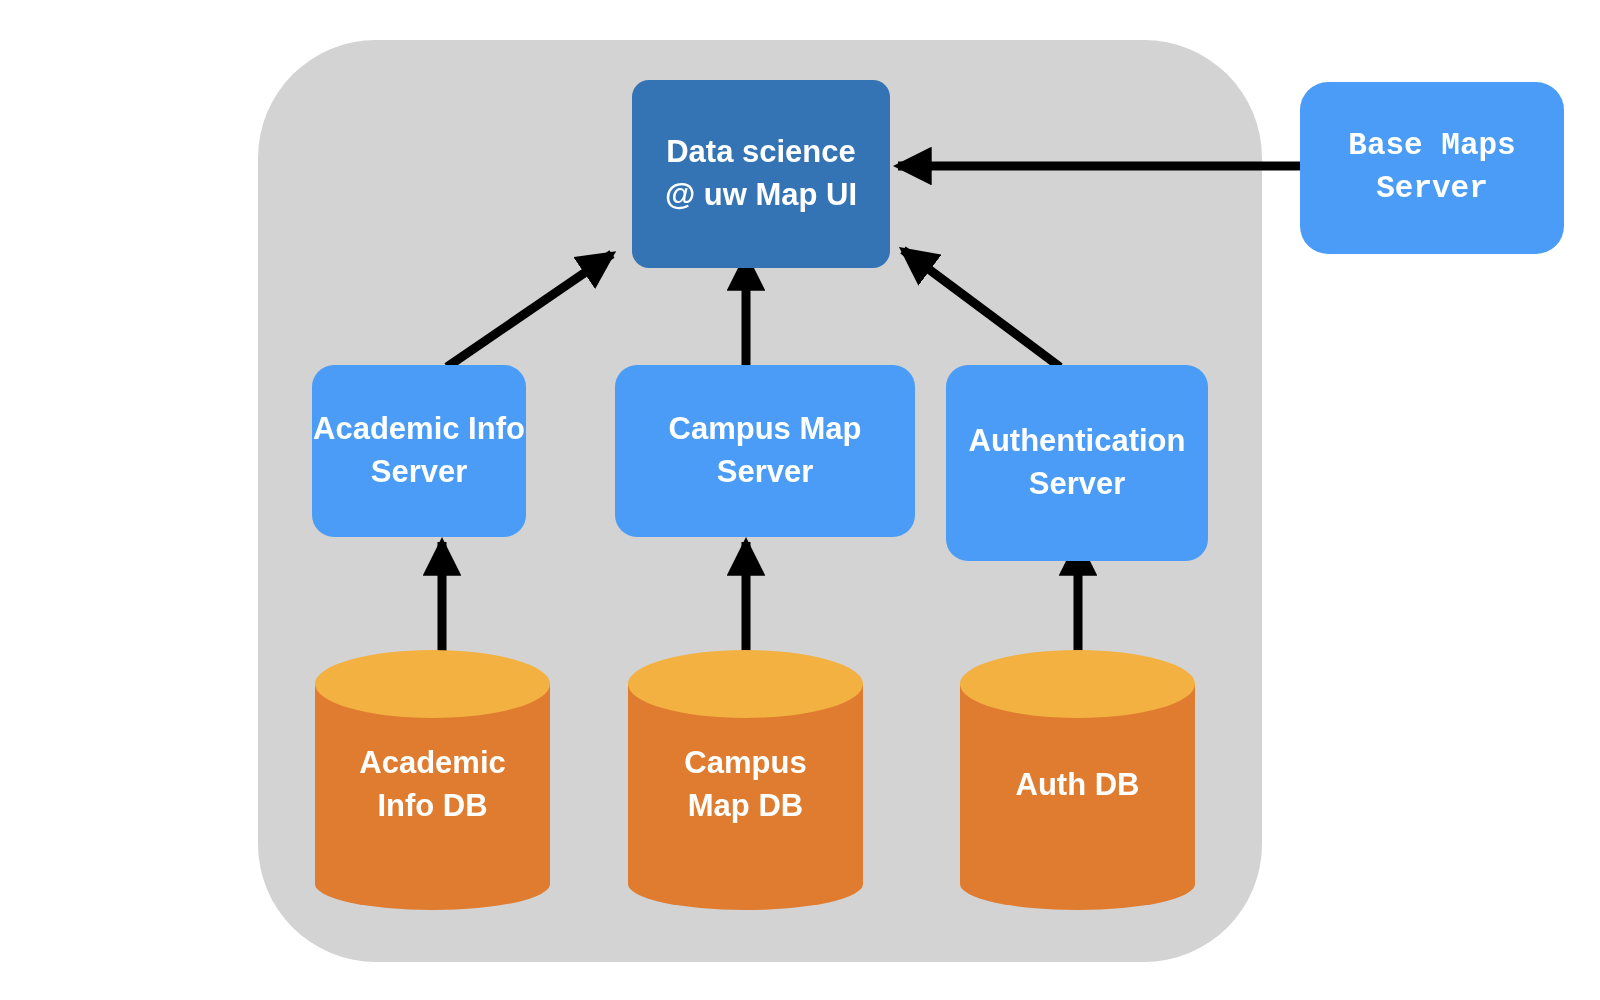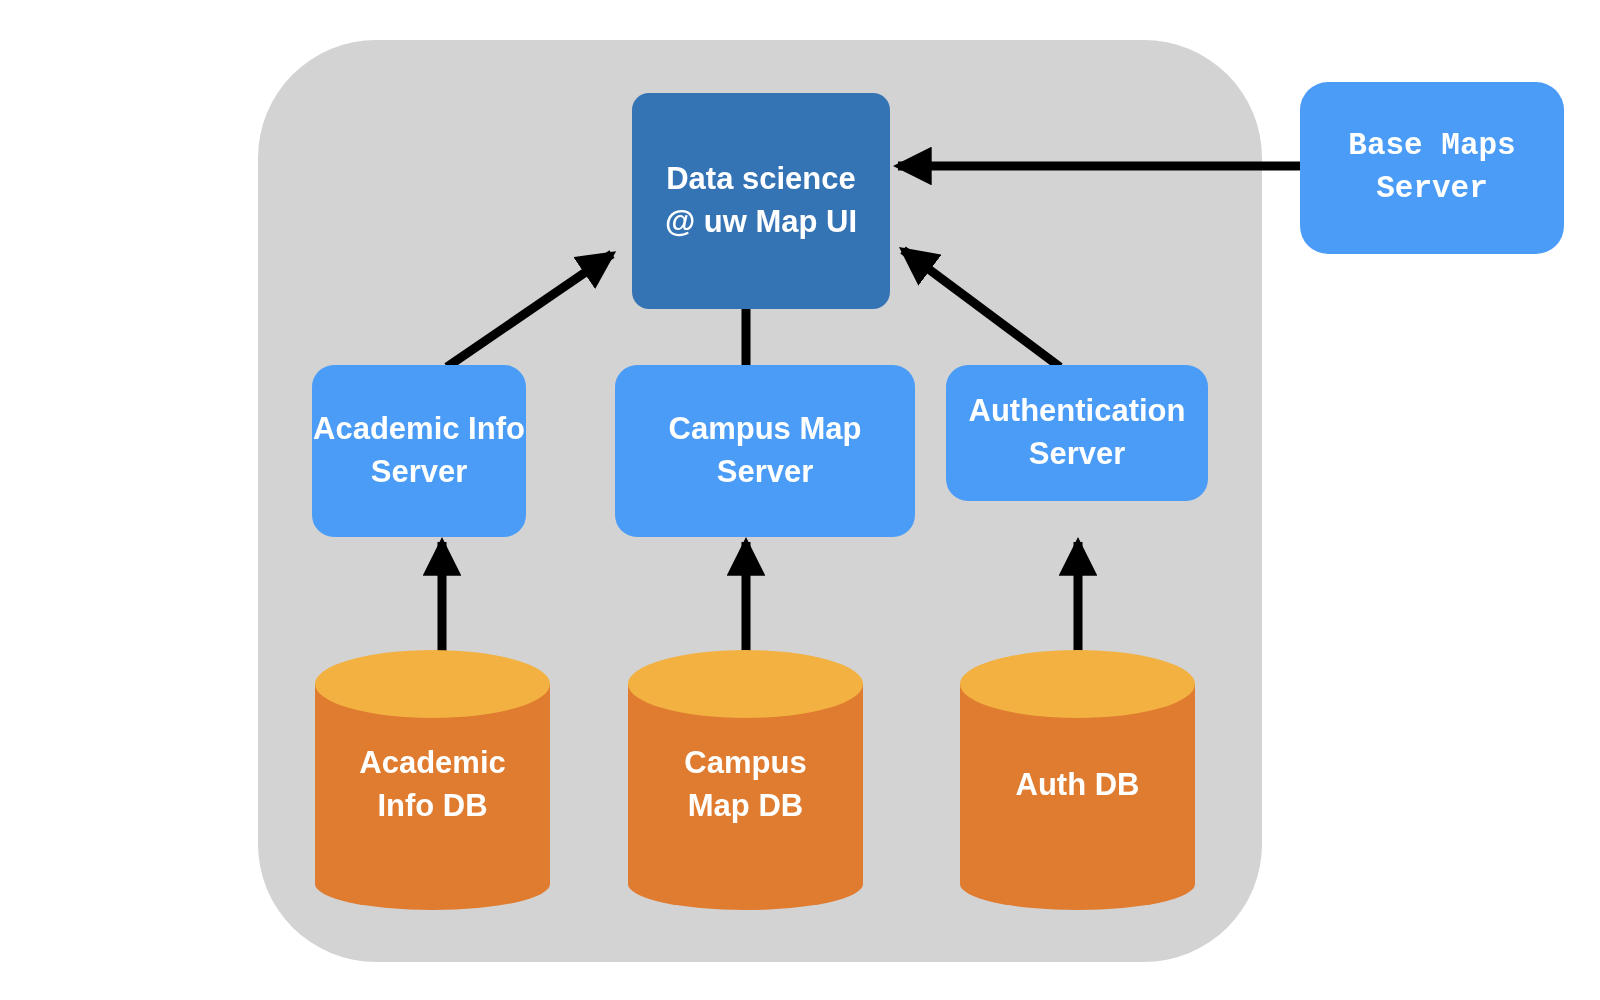--- a/index.html
+++ b/index.html
@@ -112,41 +112,41 @@
     </defs>
     <line x1="447" y1="367" x2="612" y2="254" stroke="#000000" stroke-width="9" marker-end="url(#ah)"></line>
     <line x1="746" y1="367" x2="746" y2="257" stroke="#000000" stroke-width="9" marker-end="url(#ah)"></line>
     <line x1="1060" y1="367" x2="903" y2="250" stroke="#000000" stroke-width="9" marker-end="url(#ah)"></line>
     <line x1="1300" y1="166" x2="898" y2="166" stroke="#000000" stroke-width="9" marker-end="url(#ah)"></line>
     <line x1="442" y1="655" x2="442" y2="542" stroke="#000000" stroke-width="9" marker-end="url(#ah)"></line>
     <line x1="746" y1="655" x2="746" y2="542" stroke="#000000" stroke-width="9" marker-end="url(#ah)"></line>
     <line x1="1078" y1="655" x2="1078" y2="542" stroke="#000000" stroke-width="9" marker-end="url(#ah)"></line>
   </svg>
 
-  <div class="node node-primary" style="left:632px; top:80px; width:258px; height:216px;margin-top:13px;">
+  <div class="node node-primary" style="left:632px; top:80px; width:258px; height:188px;">
     <span>Data science
 @ uw Map UI</span>
   </div>
 
   <div class="node node-secondary node-basemaps" style="left:1300px; top:82px; width:264px; height:172px;font-family:Liberation Mono, monospace;">
     <span>Base Maps
 Server</span>
   </div>
 
   <div class="node node-secondary" style="left:312px; top:365px; width:214px; height:172px;">
     <span>Academic Info
 Server</span>
   </div>
 
   <div class="node node-secondary" style="left:615px; top:365px; width:300px; height:172px;">
     <span>Campus Map
 Server</span>
   </div>
 
-  <div class="node node-secondary" style="left:946px; top:365px; width:262px; height:136px;">
+  <div class="node node-secondary" style="left:946px; top:365px; width:262px; height:196px;">
     <span>Authentication
 Server</span>
   </div>
 
   <div class="cyl" style="left:315px; top:650px;">
     <div class="cyl-body"></div>
     <div class="cyl-top"></div>
     <div class="cyl-label">Academic
 Info DB</div>
   </div>

